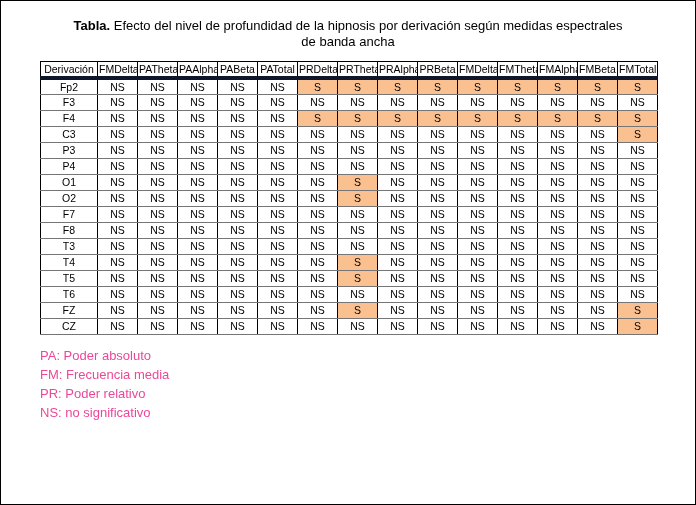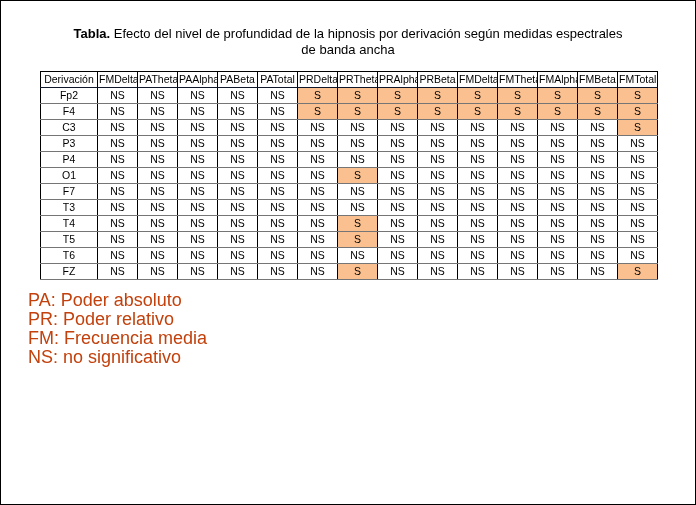--- a/index.html
+++ b/index.html
@@ -10,21 +10,21 @@
   }
   .page {
     box-sizing: border-box;
     width: 696px; height: 505px;
     border: 1px solid #000;
     background: #fff;
     padding-top: 13px;
   }
   .title {
     max-width: 560px;
-    margin: 12px auto;
+    margin: 4px auto;
     text-align: center;
     font-size: 13px;
     line-height: 1.25;
     color: #000;
   }
   .title b { font-weight: bold; }
   table.grid {
     border-collapse: collapse;
     table-layout: fixed;
     width: 617px;
@@ -44,27 +44,27 @@
     border-right: 1px solid #000;
     border-top: 1px solid #757575;
     border-bottom: 1px solid #757575;
     background: #fff;
     overflow: hidden;
     white-space: nowrap;
   }
   .grid thead th {
     font-weight: normal;
     border-top: 1px solid #000;
-    border-bottom: 1px solid #0f172a;
+    border-bottom: 4px solid #0f172a;
   }
   .legend {
-    margin: 11px 0 0 27px;
-    font-size: 18px;
+    margin: 11px 0 0 39px;
+    font-size: 13px;
     line-height: 19px;
-    color: #c2410c;
+    color: #ec4899;
   }
 </style>
 </head>
 <body>
 
 <div class="page">
 
   <div class="title">
     <b>Tabla.</b><span> Efecto del nivel de profundidad de la hipnosis por derivación según medidas espectrales de banda ancha</span>
   </div>
@@ -118,20 +118,37 @@
           <td style="background-color: rgb(250, 192, 144);">S</td>
           <td style="background-color: rgb(250, 192, 144);">S</td>
           <td style="background-color: rgb(250, 192, 144);">S</td>
           <td style="background-color: rgb(250, 192, 144);">S</td>
           <td style="background-color: rgb(250, 192, 144);">S</td>
           <td style="background-color: rgb(250, 192, 144);">S</td>
           <td style="background-color: rgb(250, 192, 144);">S</td>
           <td style="background-color: rgb(250, 192, 144);">S</td>
         </tr>
         <tr>
+          <td>F3</td>
+          <td>NS</td>
+          <td>NS</td>
+          <td>NS</td>
+          <td>NS</td>
+          <td>NS</td>
+          <td>NS</td>
+          <td>NS</td>
+          <td>NS</td>
+          <td>NS</td>
+          <td>NS</td>
+          <td>NS</td>
+          <td>NS</td>
+          <td>NS</td>
+          <td>NS</td>
+        </tr>
+        <tr>
           <td>F4</td>
           <td>NS</td>
           <td>NS</td>
           <td>NS</td>
           <td>NS</td>
           <td>NS</td>
           <td style="background-color: rgb(250, 192, 144);">S</td>
           <td style="background-color: rgb(250, 192, 144);">S</td>
           <td style="background-color: rgb(250, 192, 144);">S</td>
           <td style="background-color: rgb(250, 192, 144);">S</td>
@@ -203,37 +220,71 @@
           <td style="background-color: rgb(250, 192, 144);">S</td>
           <td>NS</td>
           <td>NS</td>
           <td>NS</td>
           <td>NS</td>
           <td>NS</td>
           <td>NS</td>
           <td>NS</td>
         </tr>
         <tr>
+          <td>O2</td>
+          <td>NS</td>
+          <td>NS</td>
+          <td>NS</td>
+          <td>NS</td>
+          <td>NS</td>
+          <td>NS</td>
+          <td style="background-color: rgb(250, 192, 144);">S</td>
+          <td>NS</td>
+          <td>NS</td>
+          <td>NS</td>
+          <td>NS</td>
+          <td>NS</td>
+          <td>NS</td>
+          <td>NS</td>
+        </tr>
+        <tr>
           <td>F7</td>
           <td>NS</td>
           <td>NS</td>
           <td>NS</td>
           <td>NS</td>
           <td>NS</td>
           <td>NS</td>
           <td>NS</td>
           <td>NS</td>
           <td>NS</td>
           <td>NS</td>
           <td>NS</td>
           <td>NS</td>
           <td>NS</td>
           <td>NS</td>
         </tr>
         <tr>
+          <td>F8</td>
+          <td>NS</td>
+          <td>NS</td>
+          <td>NS</td>
+          <td>NS</td>
+          <td>NS</td>
+          <td>NS</td>
+          <td>NS</td>
+          <td>NS</td>
+          <td>NS</td>
+          <td>NS</td>
+          <td>NS</td>
+          <td>NS</td>
+          <td>NS</td>
+          <td>NS</td>
+        </tr>
+        <tr>
           <td>T3</td>
           <td>NS</td>
           <td>NS</td>
           <td>NS</td>
           <td>NS</td>
           <td>NS</td>
           <td>NS</td>
           <td>NS</td>
           <td>NS</td>
           <td>NS</td>
@@ -296,31 +347,48 @@
         </tr>
         <tr>
           <td>FZ</td>
           <td>NS</td>
           <td>NS</td>
           <td>NS</td>
           <td>NS</td>
           <td>NS</td>
           <td>NS</td>
           <td style="background-color: rgb(250, 192, 144);">S</td>
+          <td>NS</td>
+          <td>NS</td>
+          <td>NS</td>
+          <td>NS</td>
+          <td>NS</td>
+          <td>NS</td>
+          <td style="background-color: rgb(250, 192, 144);">S</td>
+        </tr>
+        <tr>
+          <td>CZ</td>
+          <td>NS</td>
+          <td>NS</td>
+          <td>NS</td>
+          <td>NS</td>
+          <td>NS</td>
+          <td>NS</td>
+          <td>NS</td>
           <td>NS</td>
           <td>NS</td>
           <td>NS</td>
           <td>NS</td>
           <td>NS</td>
           <td>NS</td>
           <td style="background-color: rgb(250, 192, 144);">S</td>
         </tr>
       </tbody>
   </table>
 
   <div class="legend" id="legend">
       <div>PA: Poder absoluto</div>
+      <div>FM: Frecuencia media</div>
       <div>PR: Poder relativo</div>
-      <div>FM: Frecuencia media</div>
       <div>NS: no significativo</div>
     </div>
 
 </div>
 
 </body></html>

